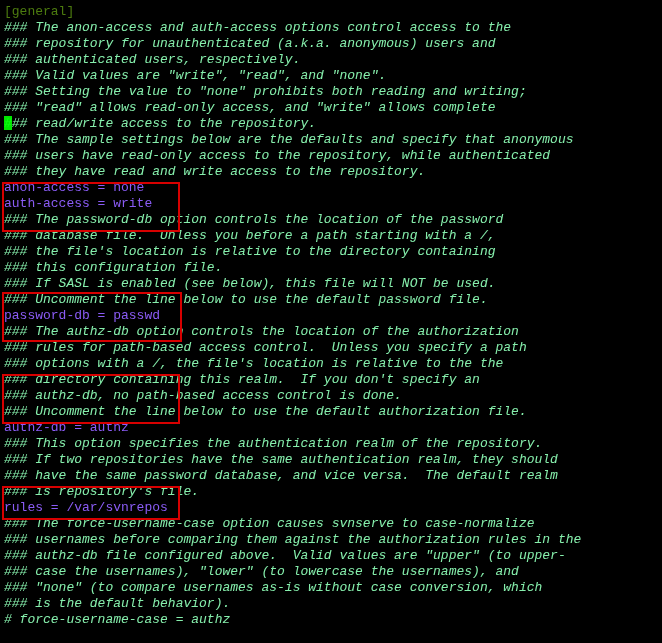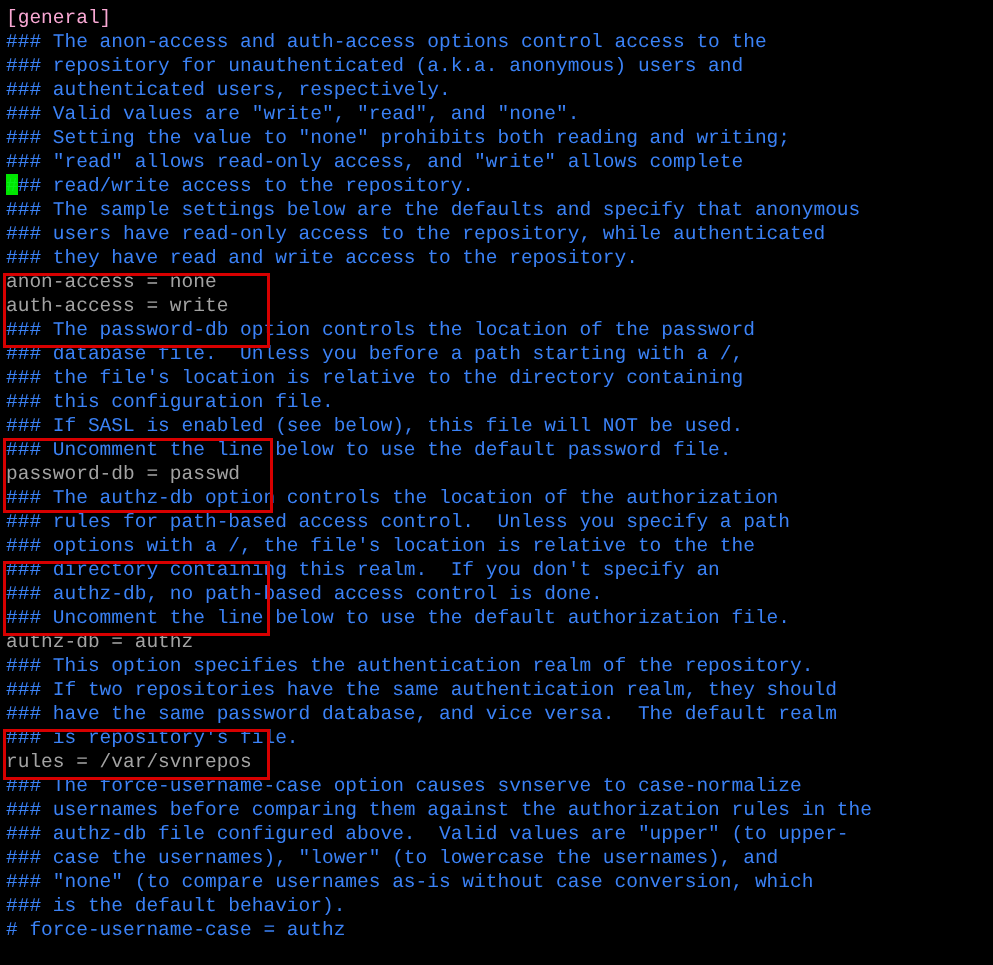--- a/index.html
+++ b/index.html
@@ -14,23 +14,23 @@
     height: 643px;
     overflow: hidden;
     box-sizing: border-box;
     position: relative;
   }
   pre {
     margin: 0;
     font-family: inherit;
     white-space: pre;
   }
-  .section { color: #f9a8d4; }
-  .comment { color: #3b82f6; }
-  .setting { color: #a3a3a3; }
+  .section { color: #4d7c0f; }
+  .comment { color: #86efac; font-style: italic; }
+  .setting { color: #8b5cf6; }
   .cursor {
     position: absolute;
     left: 4px;
     top: calc(4px + 16px * 7);
     width: 8px;
     height: 14px;
     background: #00ff00;
     opacity: 0.9;
   }
   .hl {

